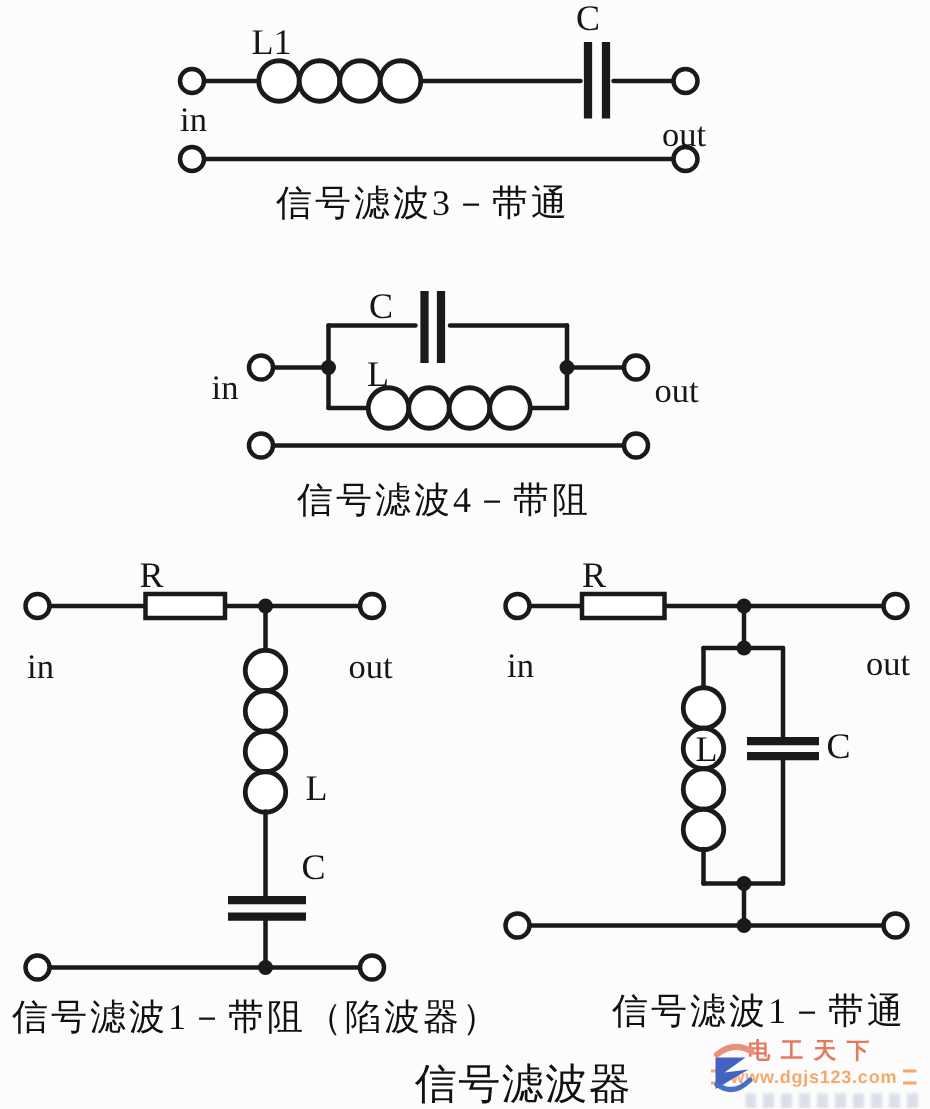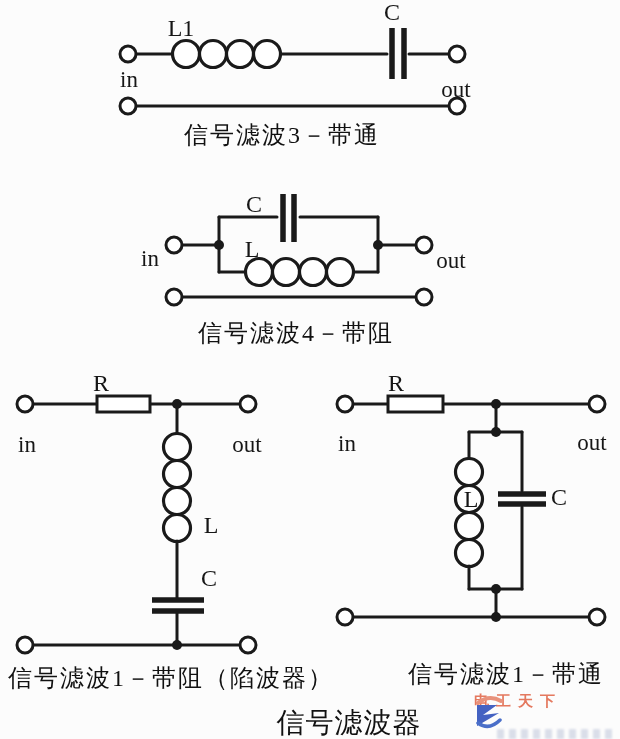--- a/index.html
+++ b/index.html
@@ -155,16 +155,21 @@
   </svg>
 
   <div class="wm">
     <svg class="wm-logo" viewBox="0 0 34 40">
       <path d="M 8 11 Q 19 2 31 9" stroke="#e8927c" stroke-width="4" fill="none" stroke-linecap="round"></path>
       <polygon points="7,13 27,13 13,23 29,21 7,34" fill="#4462c2"></polygon>
       <path d="M 8 31 Q 19 39 30 28" stroke="#4a6fc9" stroke-width="3.5" fill="none" stroke-linecap="round"></path>
     </svg>
     <div class="wm-text">
       <div class="wm-name">电工天下</div>
+      <div class="wm-url-row">
+        <span class="wm-dash"></span>
+        <span class="wm-url">www.dgjs123.com</span>
+        <span class="wm-dash"></span>
+      </div>
     </div>
   </div>
   <div class="wm-ghost"></div>
 </div>
 
 </body></html>

